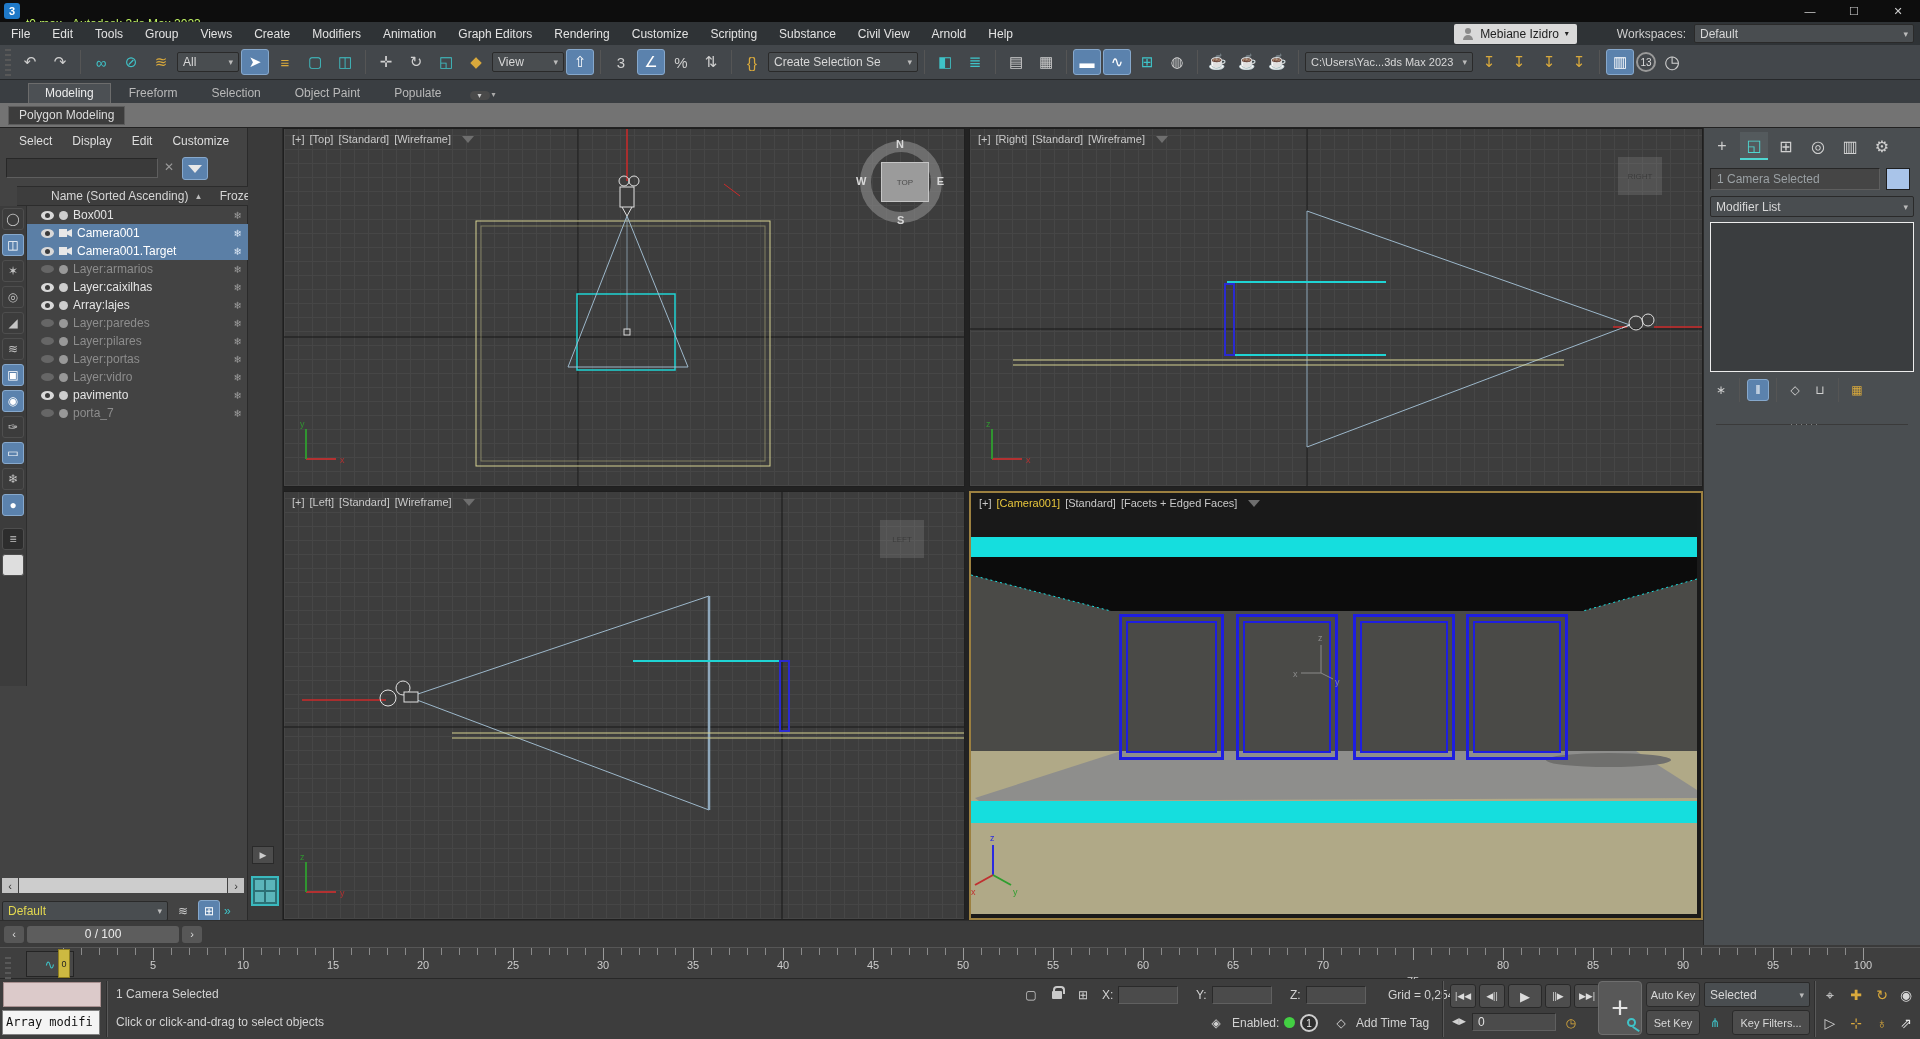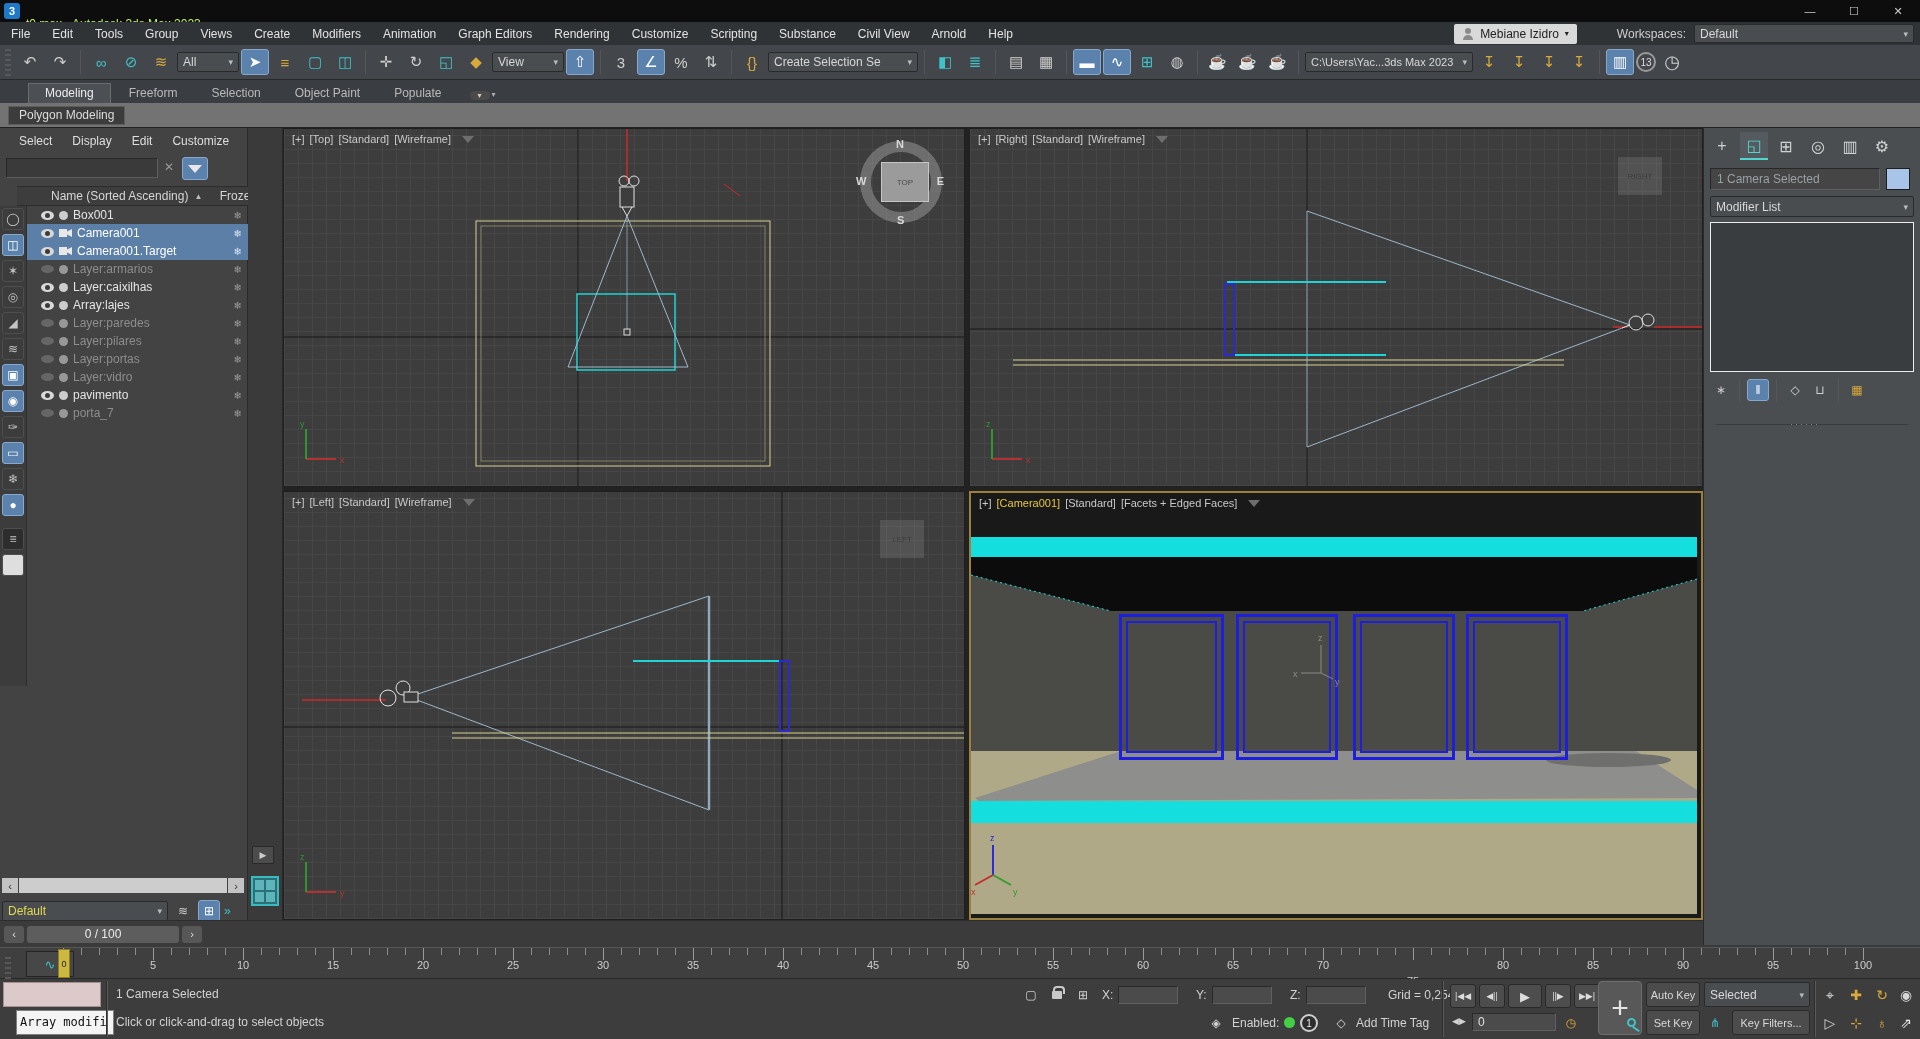--- a/index.html
+++ b/index.html
@@ -144,21 +144,21 @@
   #tickmarks { left:63px; top:0; width:1810px; height:7px;
     background:repeating-linear-gradient(90deg,#8a8a8a 0 1px,transparent 1px 18px); }
   #tickmarks2 { left:63px; top:0; width:1810px; height:12px;
     background:repeating-linear-gradient(90deg,#9a9a9a 0 1px,transparent 1px 90px); }
   .tick { position:absolute; top:11px; width:36px; text-align:center; color:#cdcdcd; font-size:11px; }
   #playhead { left:58px; top:1px; width:12px; height:29px; background:#cdb941; border:1px solid #8f7e20;
     color:#222; font-size:9px; display:flex; align-items:center; justify-content:center; }
   
   #statusbar { left:0; top:979px; width:1920px; height:60px; background:#3d3d3d; }
   #mcrpink { left:3px; top:3px; width:98px; height:25px; background:#dccaca; border:1px solid #a89090; }
-  #mcrwhite { left:16px; top:31px; width:98px; height:25px; background:#f4f4f4; border:1px solid #808080;
+  #mcrwhite { left:2px; top:31px; width:98px; height:25px; background:#f4f4f4; border:1px solid #808080;
     color:#111; font-family:"DejaVu Sans Mono", monospace; font-size:12px; line-height:23px;
     padding-left:3px; white-space:nowrap; overflow:hidden; }
   .statxt { position:absolute; color:#d2d2d2; }
   .vgroove { position:absolute; width:2px; background:#2e2e2e; border-right:1px solid #5a5a5a; }
   .xyz { position:absolute; width:60px; height:18px; background:#4b4b4b; border-top:1px solid #2a2a2a;
     border-left:1px solid #2a2a2a; border-bottom:1px solid #606060; border-right:1px solid #606060; }
   .pbtn { position:absolute; height:24px; background:#4d4d4d; border:1px solid #292929; border-radius:3px;
     color:#dcdcdc; display:flex; align-items:center; justify-content:center; font-size:9px; }
   .sbtn { position:absolute; background:#4c4c4c; border:1px solid #2a2a2a; border-radius:3px;
     color:#d8d8d8; display:flex; align-items:center; justify-content:center; font-size:11px; }

